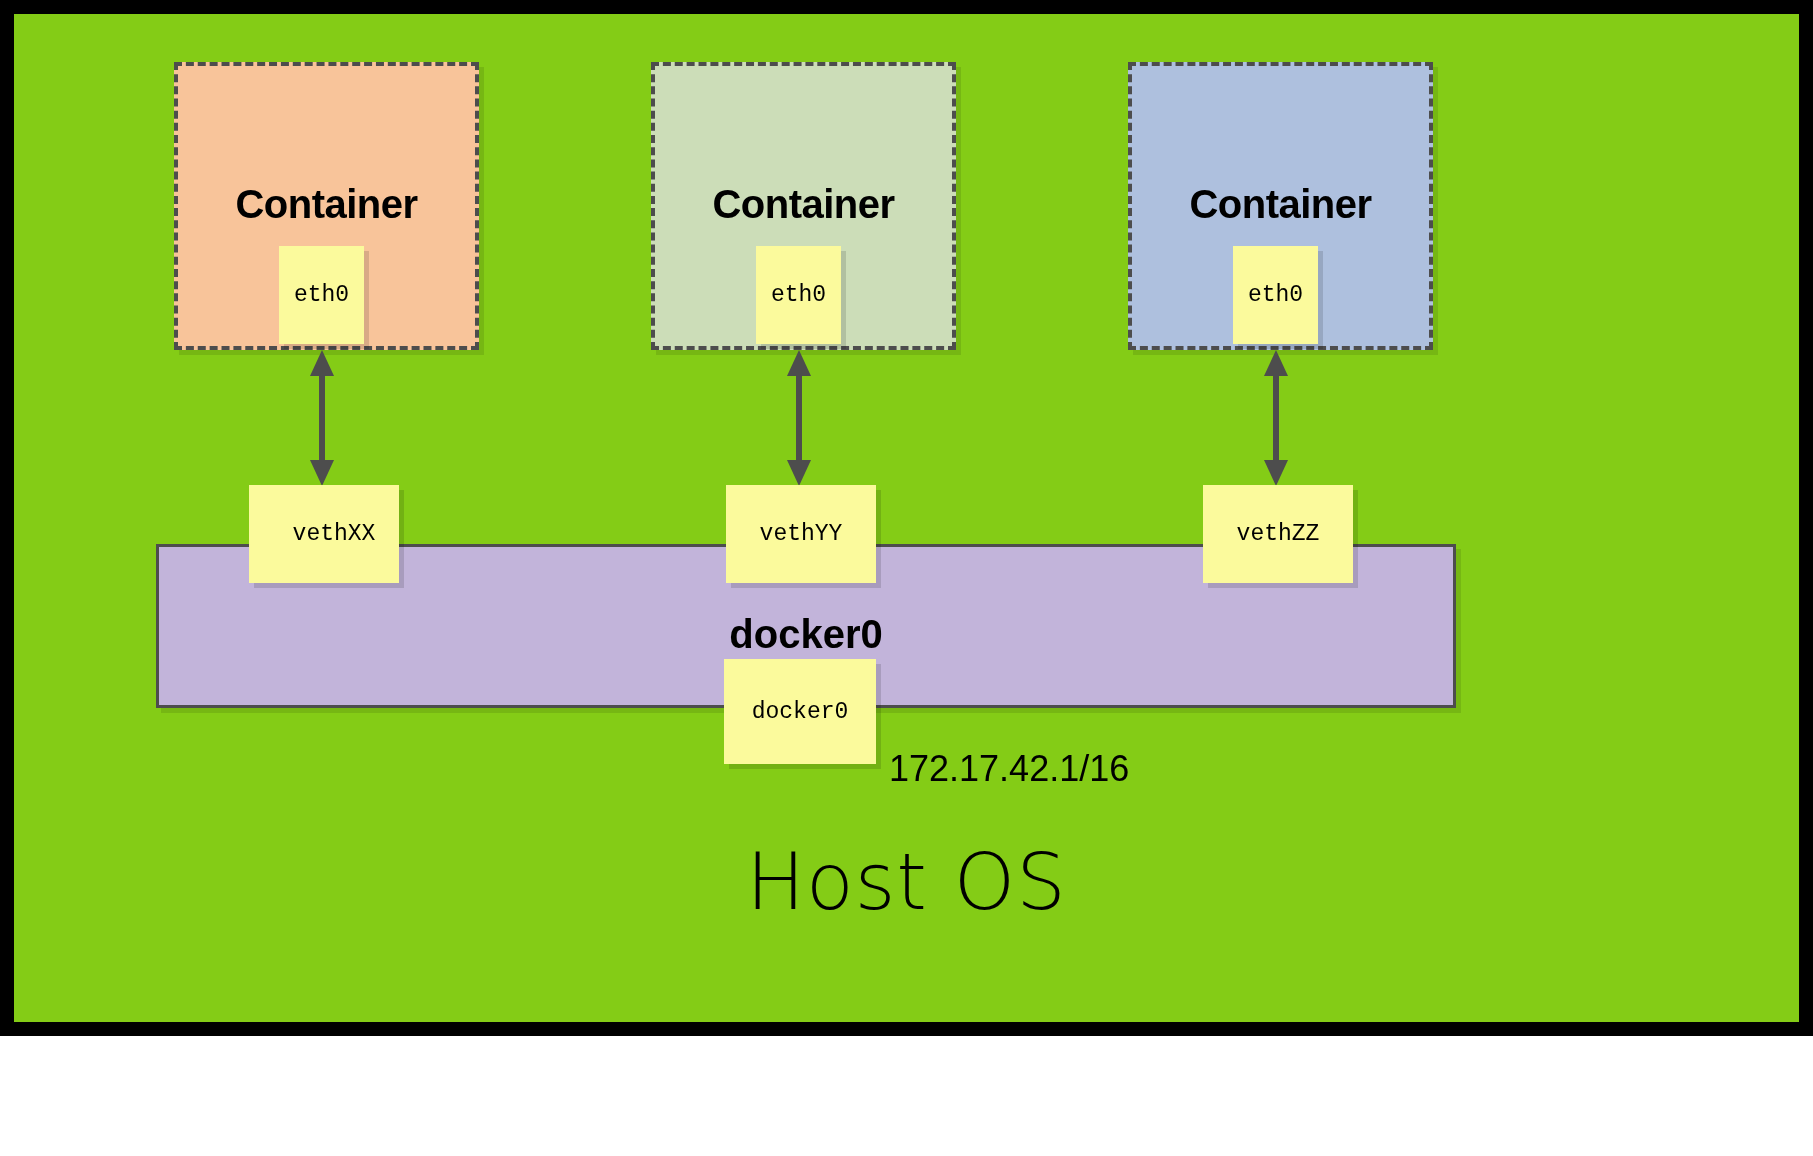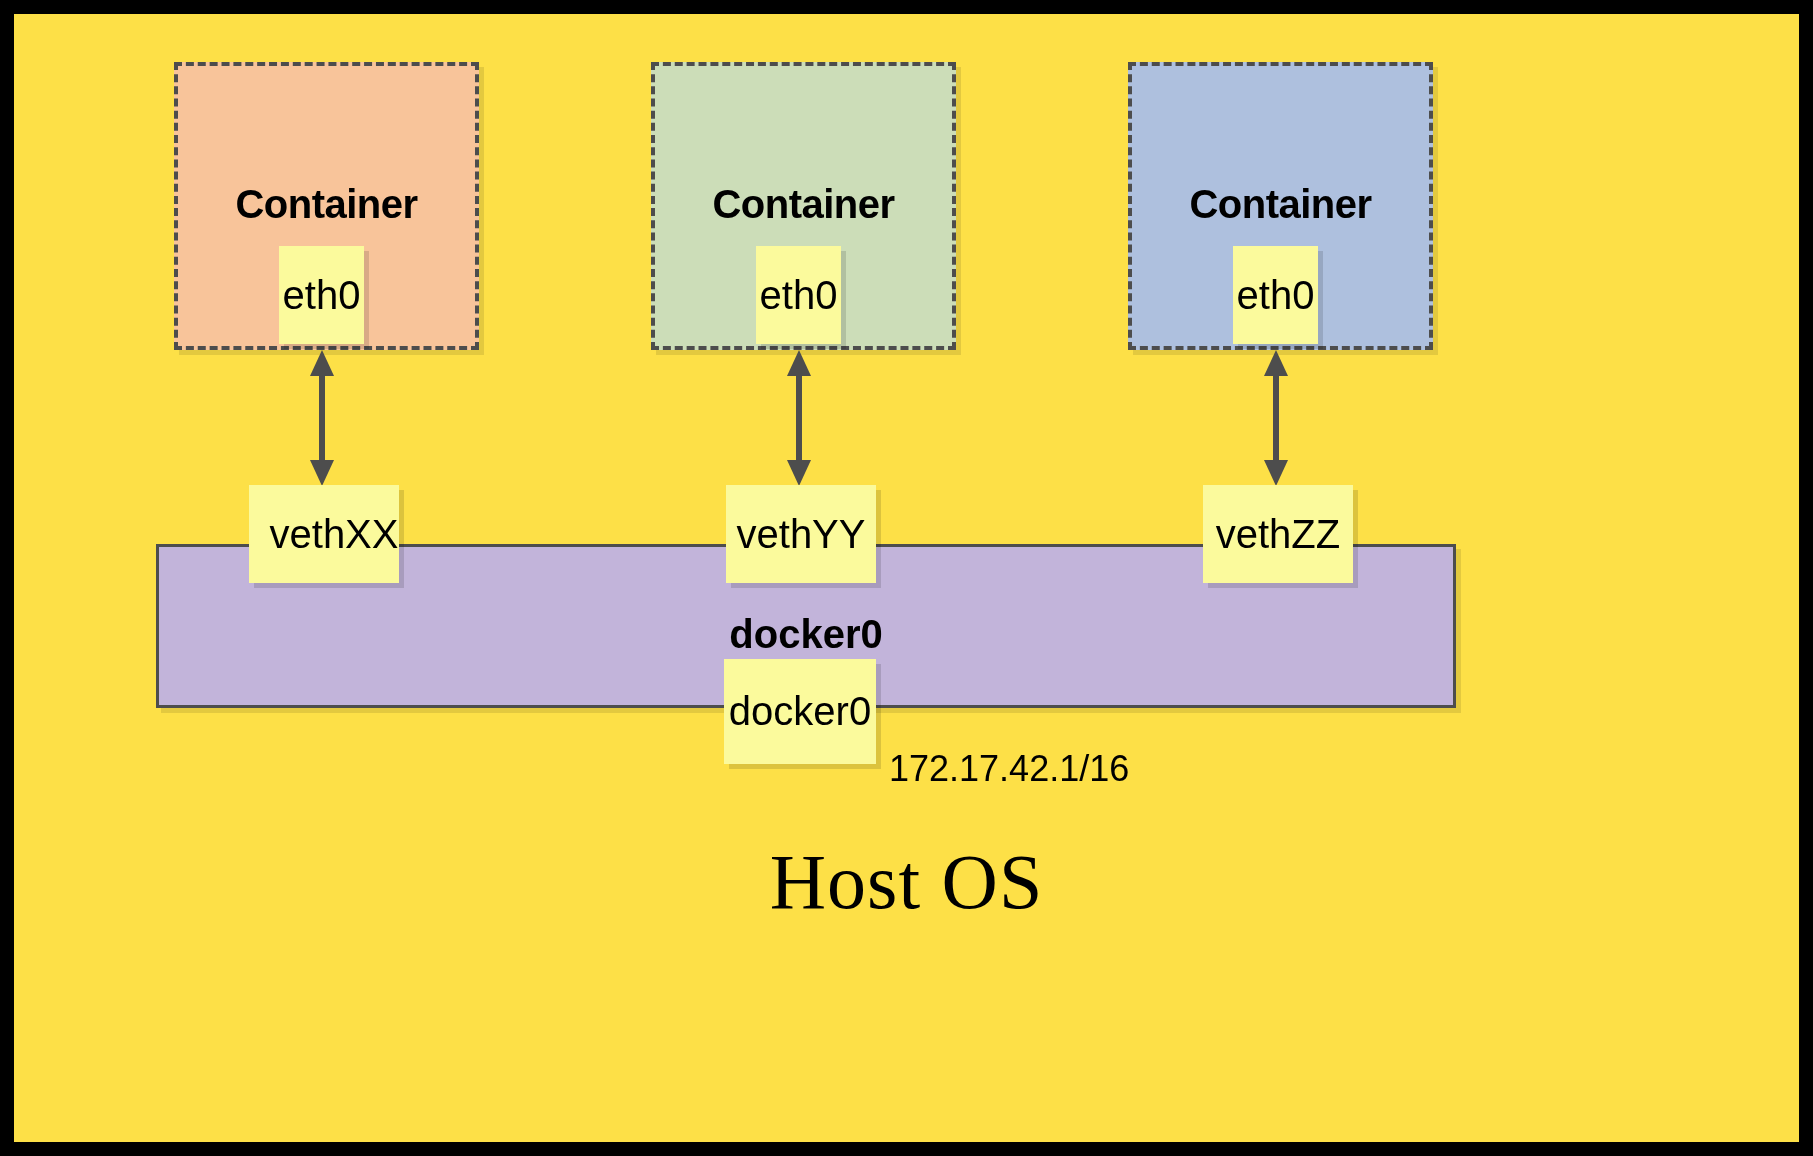--- a/index.html
+++ b/index.html
@@ -3,22 +3,22 @@
 <meta charset="utf-8">
 <style>
   html, body {
     margin: 0;
     padding: 0;
     background: #ffffff;
   }
   #canvas {
     position: relative;
     width: 1813px;
-    height: 1156px;
-    background: #fde047;
+    height: 1036px;
+    background: #84cc16;
     box-sizing: border-box;
     border: 14px solid #000000;
     overflow: hidden;
     font-family: "Liberation Sans", sans-serif;
   }
   .container-box {
     position: absolute;
     border: 4px dashed #4d4d4d;
     box-sizing: border-box;
     box-shadow: 5px 5px 0 0 rgba(0,0,0,0.10);
@@ -34,22 +34,23 @@
     letter-spacing: -0.5px;
   }
   .yellow-box {
     position: absolute;
     background: #fbfa9c;
     box-sizing: border-box;
     box-shadow: 5px 5px 0 0 rgba(0,0,0,0.13);
     display: flex;
     align-items: center;
     justify-content: center;
-    font-size: 40px;
+    font-size: 23px;
     color: #000000;
+    font-family: Liberation Mono, monospace;
   }
   .bridge-bar {
     position: absolute;
     background: #c2b4da;
     border: 3px solid #4d4d4d;
     box-sizing: border-box;
     box-shadow: 5px 5px 0 0 rgba(0,0,0,0.10);
   }
   .bridge-label {
     position: absolute;
@@ -133,15 +134,15 @@
   <div class="yellow-box" style="left:235px; top:471px; width:150px; height:98px;padding-left:20px;">vethXX</div>
 
   <div class="yellow-box" style="left:712px; top:471px; width:150px; height:98px;">vethYY</div>
 
   <div class="yellow-box" style="left:1189px; top:471px; width:150px; height:98px;">vethZZ</div>
 
   <div class="yellow-box" style="left:710px; top:645px; width:152px; height:105px;">docker0</div>
 
   <div class="ip-label" style="left:875px; top:724px;margin-top:10px;">172.17.42.1/16</div>
 
-  <div class="host-os" style="top:823px;font-family:Liberation Serif, serif;">Host OS</div>
+  <div class="host-os" style="top:823px;">Host OS</div>
 
 </div>
 
 </body></html>

